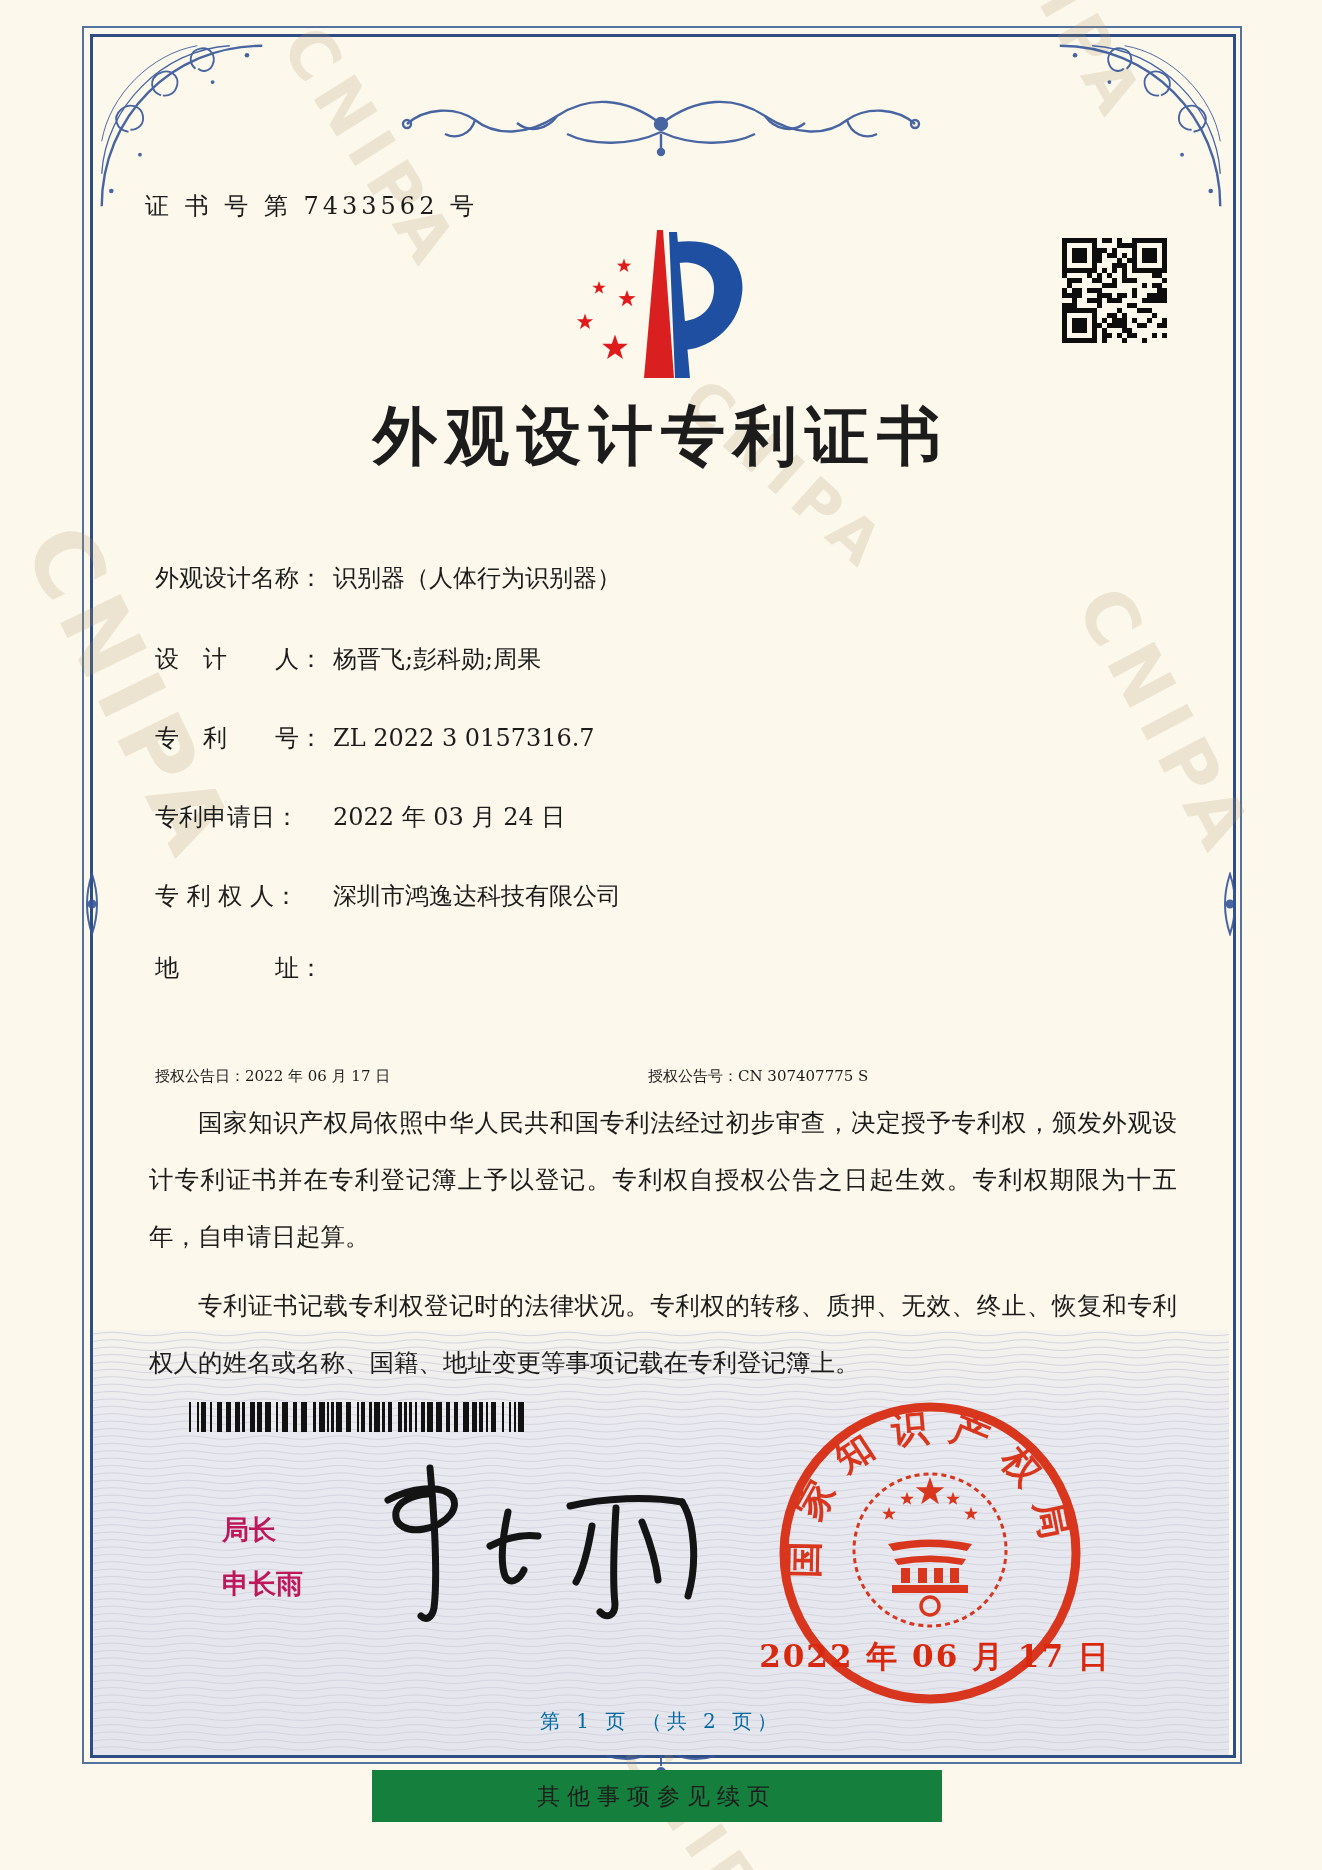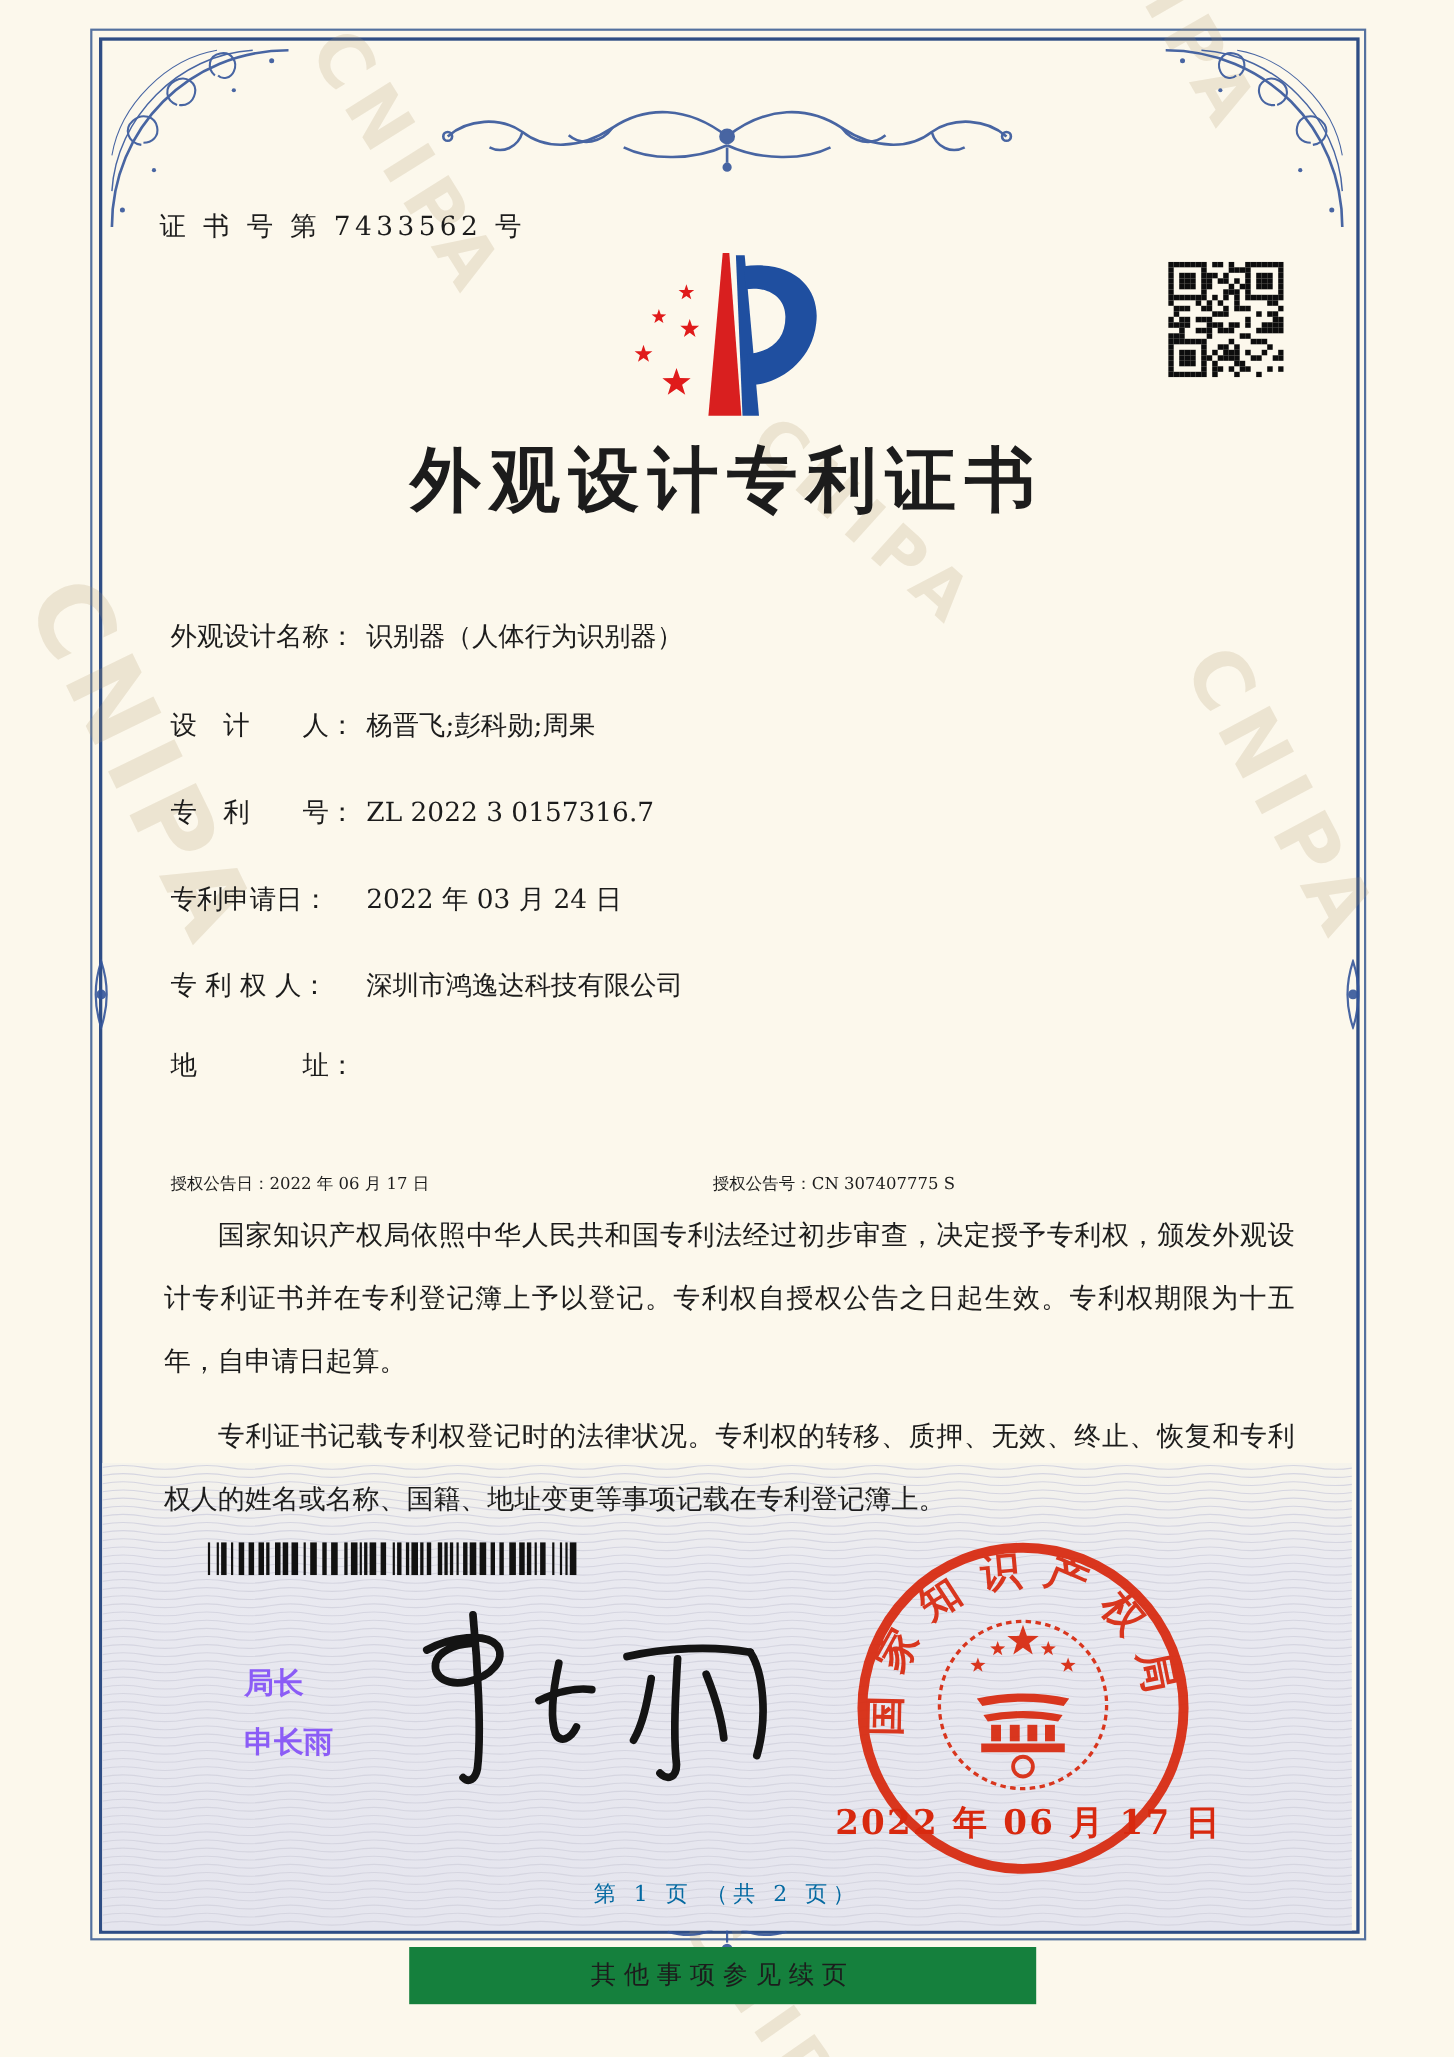--- a/index.html
+++ b/index.html
@@ -33,21 +33,21 @@
   .grant-part{position:absolute; font-size:15px; z-index:2; display:flex;margin-top:27px;}
   
   .paras{position:absolute; left:137px; top:1082px; width:1052px; font-size:24.5px;
      line-height:57px; text-align:justify; z-index:2;}
   .paras p{margin:12px; text-indent:2em;}
   
   .band{position:absolute; left:93px; top:1330px; width:1136px; height:425px; z-index:1;
      background:linear-gradient(#f6f4ec, #e9e9f0 22%, #e5e5ee);}
   .barcode{position:absolute; left:185px; top:1402px; z-index:2;}
   .signer{position:absolute; left:222px; z-index:3;
-     font-family:"DejaVu Sans","Liberation Sans",sans-serif; font-weight:700; font-size:27px; color:#8b5cf6;}
+     font-family:"DejaVu Sans","Liberation Sans",sans-serif; font-weight:700; font-size:27px; color:#be185d;}
   .signature{position:absolute; left:358px; top:1458px; z-index:3;}
   .seal{position:absolute; left:775px; top:1398px; z-index:2; opacity:.93;}
   .seal-date{position:absolute; left:695px; top:1636px; width:480px; text-align:center;
      font-size:31px; font-weight:600; color:#d8290f; letter-spacing:2px; z-index:3;}
   .footer{position:absolute; left:361px; top:1708px; width:600px; text-align:center;
      font-size:20px; letter-spacing:5px; color:#0369a1; z-index:3;}
   .note-band{position:absolute; left:372px; top:1770px; width:570px; height:52px;
      background:#15803d; z-index:2; text-align:center; line-height:52px;
      font-size:23px; letter-spacing:7px; color:#1c1c1c;}
 </style>

